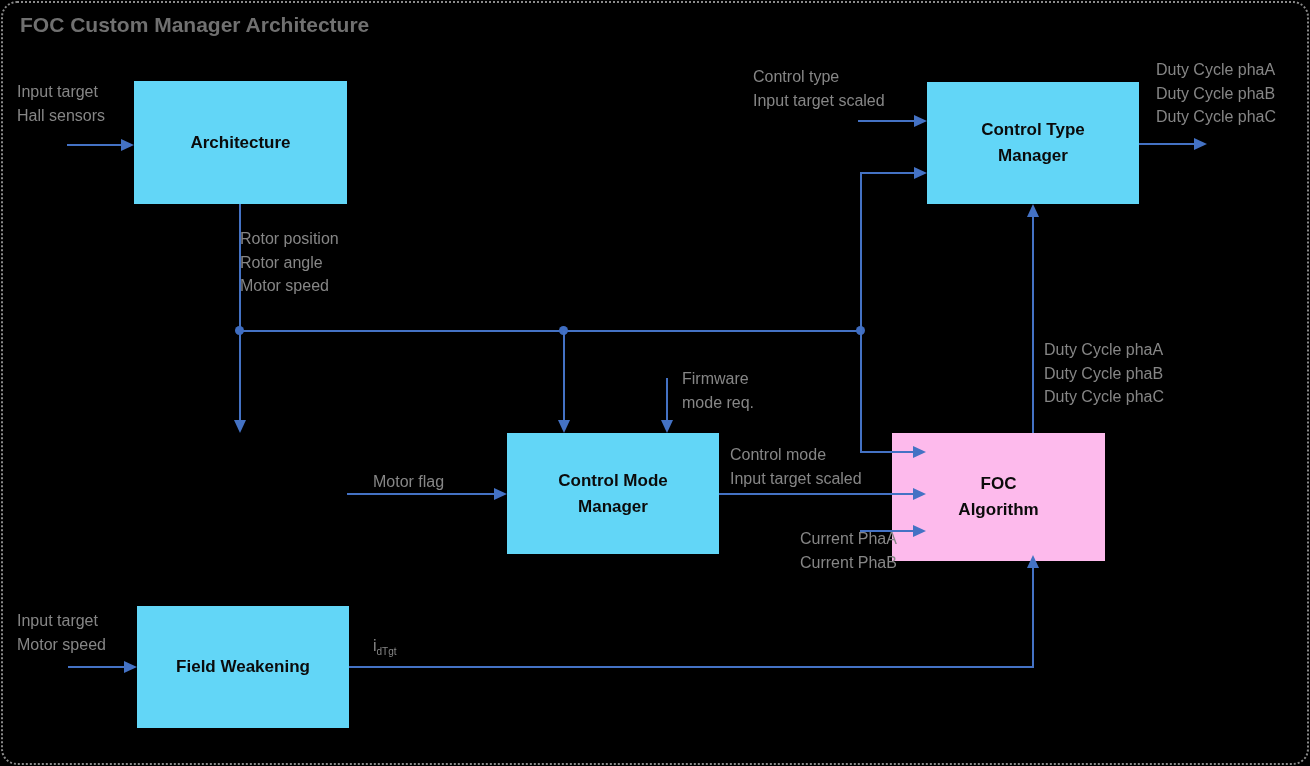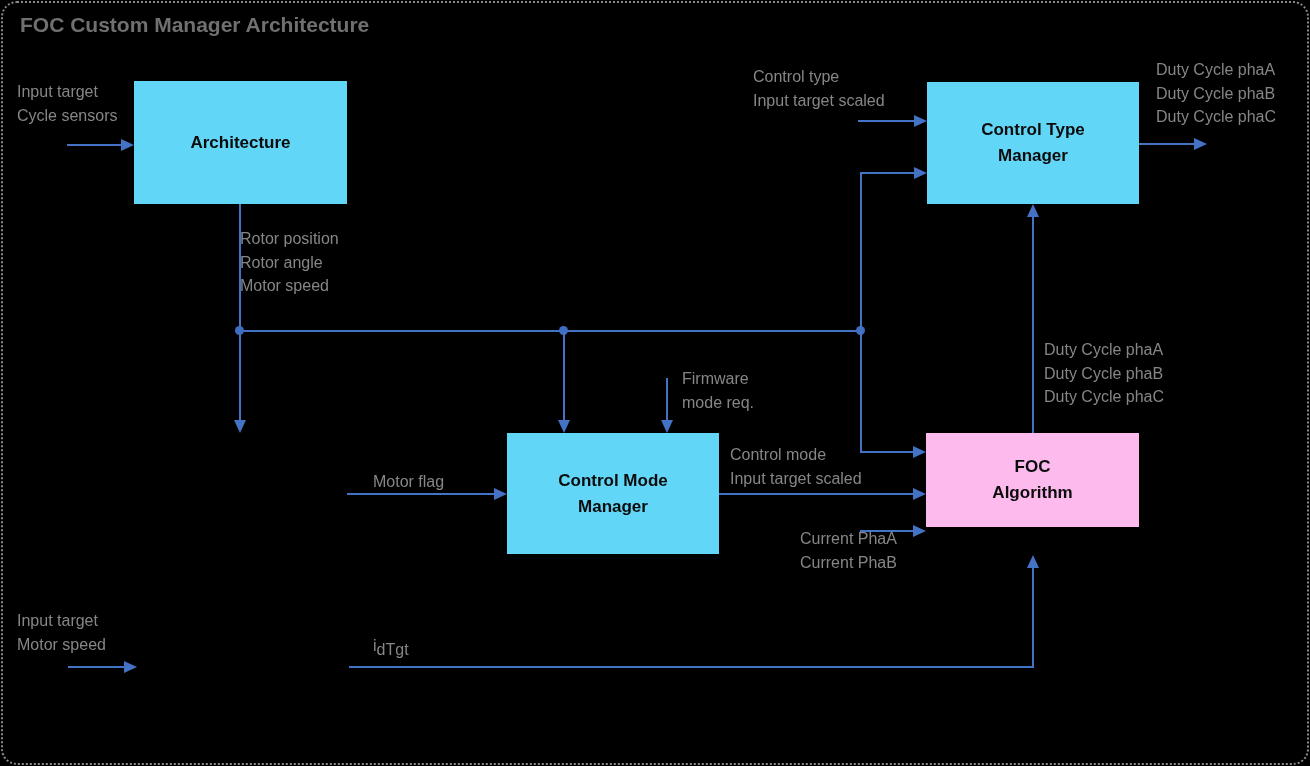--- a/index.html
+++ b/index.html
@@ -39,21 +39,21 @@
   }
   .h{position:absolute;height:1.5px;background:var(--connector,#4472c4);}
   .v{position:absolute;width:1.5px;background:var(--connector,#4472c4);}
   .h.thick{height:2px;}
   .v.thick{width:2px;}
   .ah{position:absolute;width:0;height:0;}
   .ah-r{border-top:6px solid transparent;border-bottom:6px solid transparent;border-left:13px solid var(--connector,#4472c4);}
   .ah-d{border-left:6px solid transparent;border-right:6px solid transparent;border-top:13px solid var(--connector,#4472c4);}
   .ah-u{border-left:6px solid transparent;border-right:6px solid transparent;border-bottom:13px solid var(--connector,#4472c4);}
   .dot{position:absolute;width:9px;height:9px;border-radius:50%;background:var(--connector-dot,#3f6dc1);}
-  sub{font-size:16px;}
+  sub{font-size:10px;}
 </style>
 </head>
 <body>
 
 <div class="canvas">
   <div class="slide-border"></div>
 
   <div class="title">FOC Custom Manager Architecture</div>
 
   <div class="block" style="left:134px;top:81px;width:213px;height:123px">
@@ -70,27 +70,32 @@
   </div>
 
 
   <div class="block" style="left:507px;top:433px;width:212px;height:121px">
     <div>
       <div>Control Mode</div>
       <div>Manager</div>
     </div>
   </div>
 
-  <div class="block pink" style="left:926px;top:433px;width:213px;height:94px">
+  <div class="block pink" style="left:892px;top:433px;width:213px;height:128px">
     <div>
       <div>FOC</div>
       <div>Algorithm</div>
     </div>
   </div>
 
+  <div class="block" style="left:137px;top:606px;width:212px;height:122px">
+    <div>
+      <div>Field Weakening</div>
+    </div>
+  </div>
 
   <div class="h" style="left:67px;top:144px;width:56px"></div>
   <div class="ah ah-r" style="left:121px;top:139px"></div>
 
   <div class="v" style="left:239px;top:204px;height:218px"></div>
   <div class="ah ah-d" style="left:234px;top:420px"></div>
 
   <div class="h" style="left:239px;top:330px;width:622px"></div>
   <div class="dot" style="left:235px;top:326px"></div>
   <div class="dot" style="left:559px;top:326px"></div>
@@ -130,21 +135,21 @@
 
   <div class="h" style="left:68px;top:666px;width:56px"></div>
   <div class="ah ah-r" style="left:124px;top:661px"></div>
 
   <div class="h thick" style="left:349px;top:666px;width:685px"></div>
   <div class="v thick" style="left:1032px;top:568px;height:99px"></div>
   <div class="ah ah-u" style="left:1027px;top:555px"></div>
 
   <div class="note" style="left:17px;top:80px">
     <div>Input target</div>
-    <div>Cycle sensors</div>
+    <div>Hall sensors</div>
   </div>
 
   <div class="note" style="left:240px;top:227px">
     <div>Rotor position</div>
     <div>Rotor angle</div>
     <div>Motor speed</div>
   </div>
 
   <div class="note" style="left:753px;top:65px">
     <div>Control type</div>

